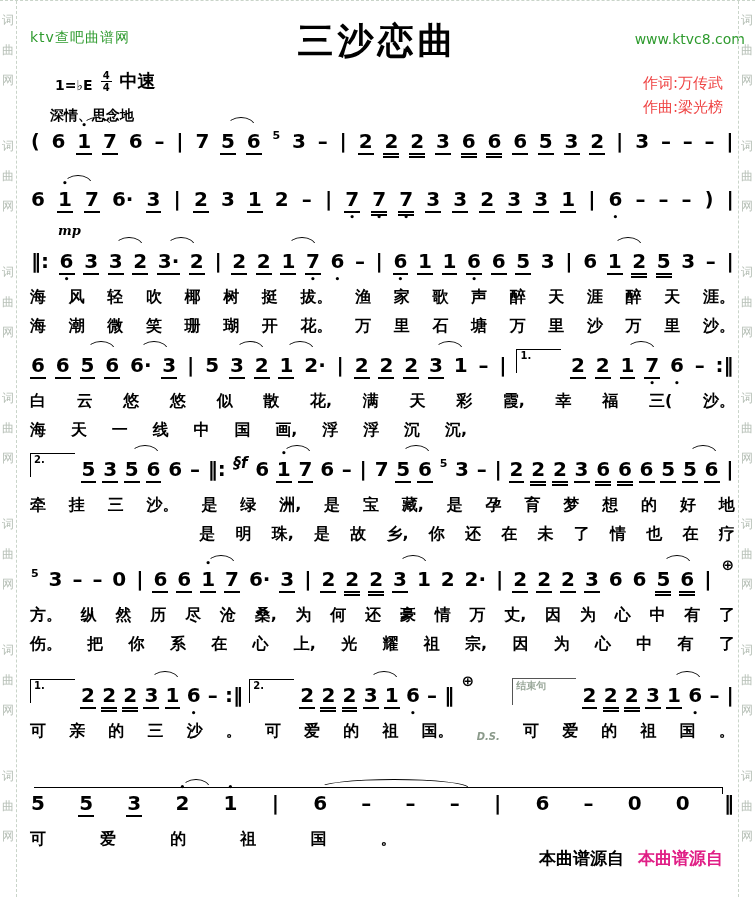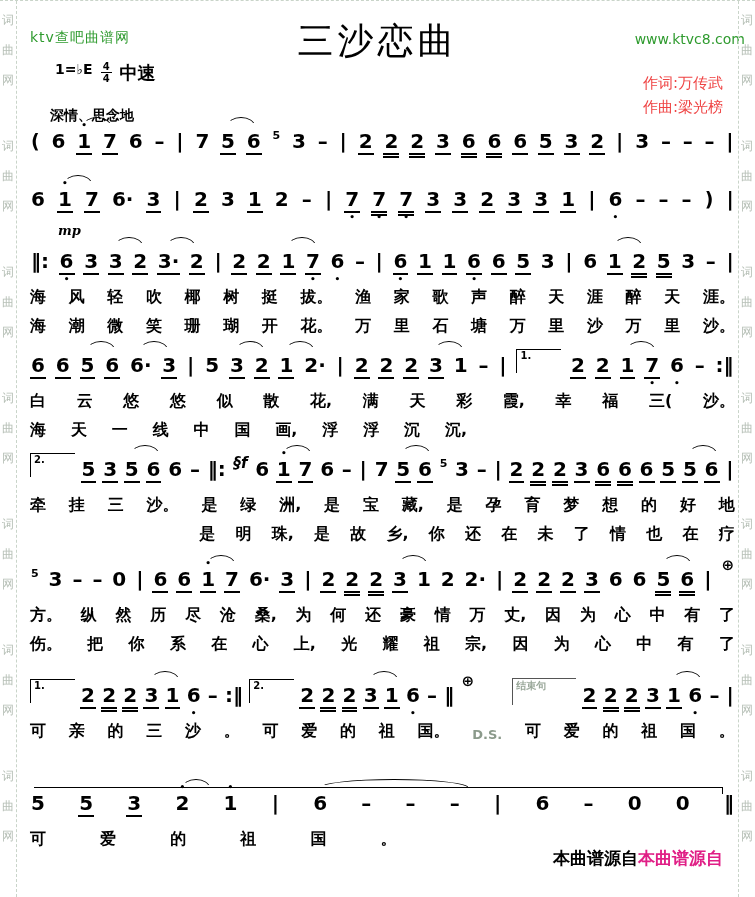--- a/index.html
+++ b/index.html
@@ -10,24 +10,24 @@
   
   .wmcol { position:absolute; top:0; bottom:0; width:17px; z-index:2; }
   .wmcol.left  { left:0;  border-right:1px dashed #c9d4c9; }
   .wmcol.right { right:0; border-left:1px dashed #c9d4c9; }
   .wm-group { margin:4px 0 36px 0; }
   .wm-char { color:#b7c0b7; font-size:12px; line-height:30px; text-align:center; }
   
   .site-left  { position:absolute; left:30px;  top:28px; color:#2f9b2f; font-size:14px; letter-spacing:1px; text-decoration:none; }
   .site-right { position:absolute; right:10px; top:30px; color:#2f9b2f; font-size:14px; text-decoration:none; }
   .title { position:absolute; left:0; right:0; top:16px; text-align:center;
-           font-family:"DejaVu Serif","Liberation Serif",serif; font-weight:normal;
+           font-family:"DejaVu Serif","Liberation Serif",serif; font-weight:bold;
            font-size:36px; letter-spacing:4px; color:#000; }
-  .keyrow { position:absolute; left:55px; top:60px; font-weight:bold; font-size:14px; color:#000;
-            display:flex; align-items:flex-start; gap:8px; }
+  .keyrow { position:absolute; left:55px; top:68px; font-weight:bold; font-size:14px; color:#000;
+            display:flex; align-items:flex-end; gap:8px; }
   .frac { display:inline-flex; flex-direction:column; align-items:center; font-size:10px; line-height:1.1; }
   .frac .top { border-bottom:1px solid #000; padding:0 2px; }
   .tempo { font-size:18px; font-weight:bold; }
   .expression { position:absolute; left:50px; top:106px; font-weight:bold; font-size:14px; color:#000; }
   .credits { position:absolute; right:32px; top:70px; text-align:left; color:#ef4444; font-size:15px; line-height:1.6; }
   
   .system { position:absolute; left:30px; right:20px; }
   .notes-row { display:flex; justify-content:space-between; align-items:baseline;
                font-weight:bold; font-size:20px; color:#000; height:30px; }
   .tok { position:relative; display:inline-block; padding:0 1px; line-height:1.2; }
@@ -46,25 +46,25 @@
   .coda { font-size:15px; transform:translateY(-16px); display:inline-block; }
   .segno { font-size:15px; transform:translateY(-8px); display:inline-block; font-style:italic; }
   .ending { display:inline-block; border-top:1.6px solid #000; border-left:1.6px solid #000;
             font-size:10px; font-weight:bold; padding:0 30px 12px 3px; transform:translateY(-13px); }
   .ending.muted { color:#9aa89a; border-color:#555;margin-left:32px; }
   .dynmark { position:absolute; left:28px; top:36px; font-family:"DejaVu Serif","Liberation Serif",serif;
              font-style:italic; font-weight:bold; font-size:13px; }
   .lyrics-row { display:flex; justify-content:space-between; margin-top:8px;
                 font-weight:bold; font-size:16px; color:#000; }
   .syll { white-space:nowrap; }
-  .syll.ds { font-size:13px; color:#8b9a8b; align-self:flex-end; }
+  .syll.ds { font-size:10px; color:#8b9a8b; align-self:flex-end;font-style:italic; }
   .top-bracket { position:absolute; top:-4px; left:4px; right:12px; height:7px;
                  border-top:1.6px solid #000; border-right:1.6px solid #000; }
   
-  .footer { position:absolute; right:12px; top:56px; display:flex; font-weight:bold; font-size:17px; }
+  .footer { position:absolute; right:12px; top:56px; display:flex; gap:14px; font-weight:bold; font-size:17px; }
   .footer-prefix { color:#000; }
   .footer-brand { color:#e01f86; text-decoration:none; }
 </style>
 </head>
 <body>
 
 <div class="page">
 
   <div class="wmcol left">
       <div class="wm-group">

